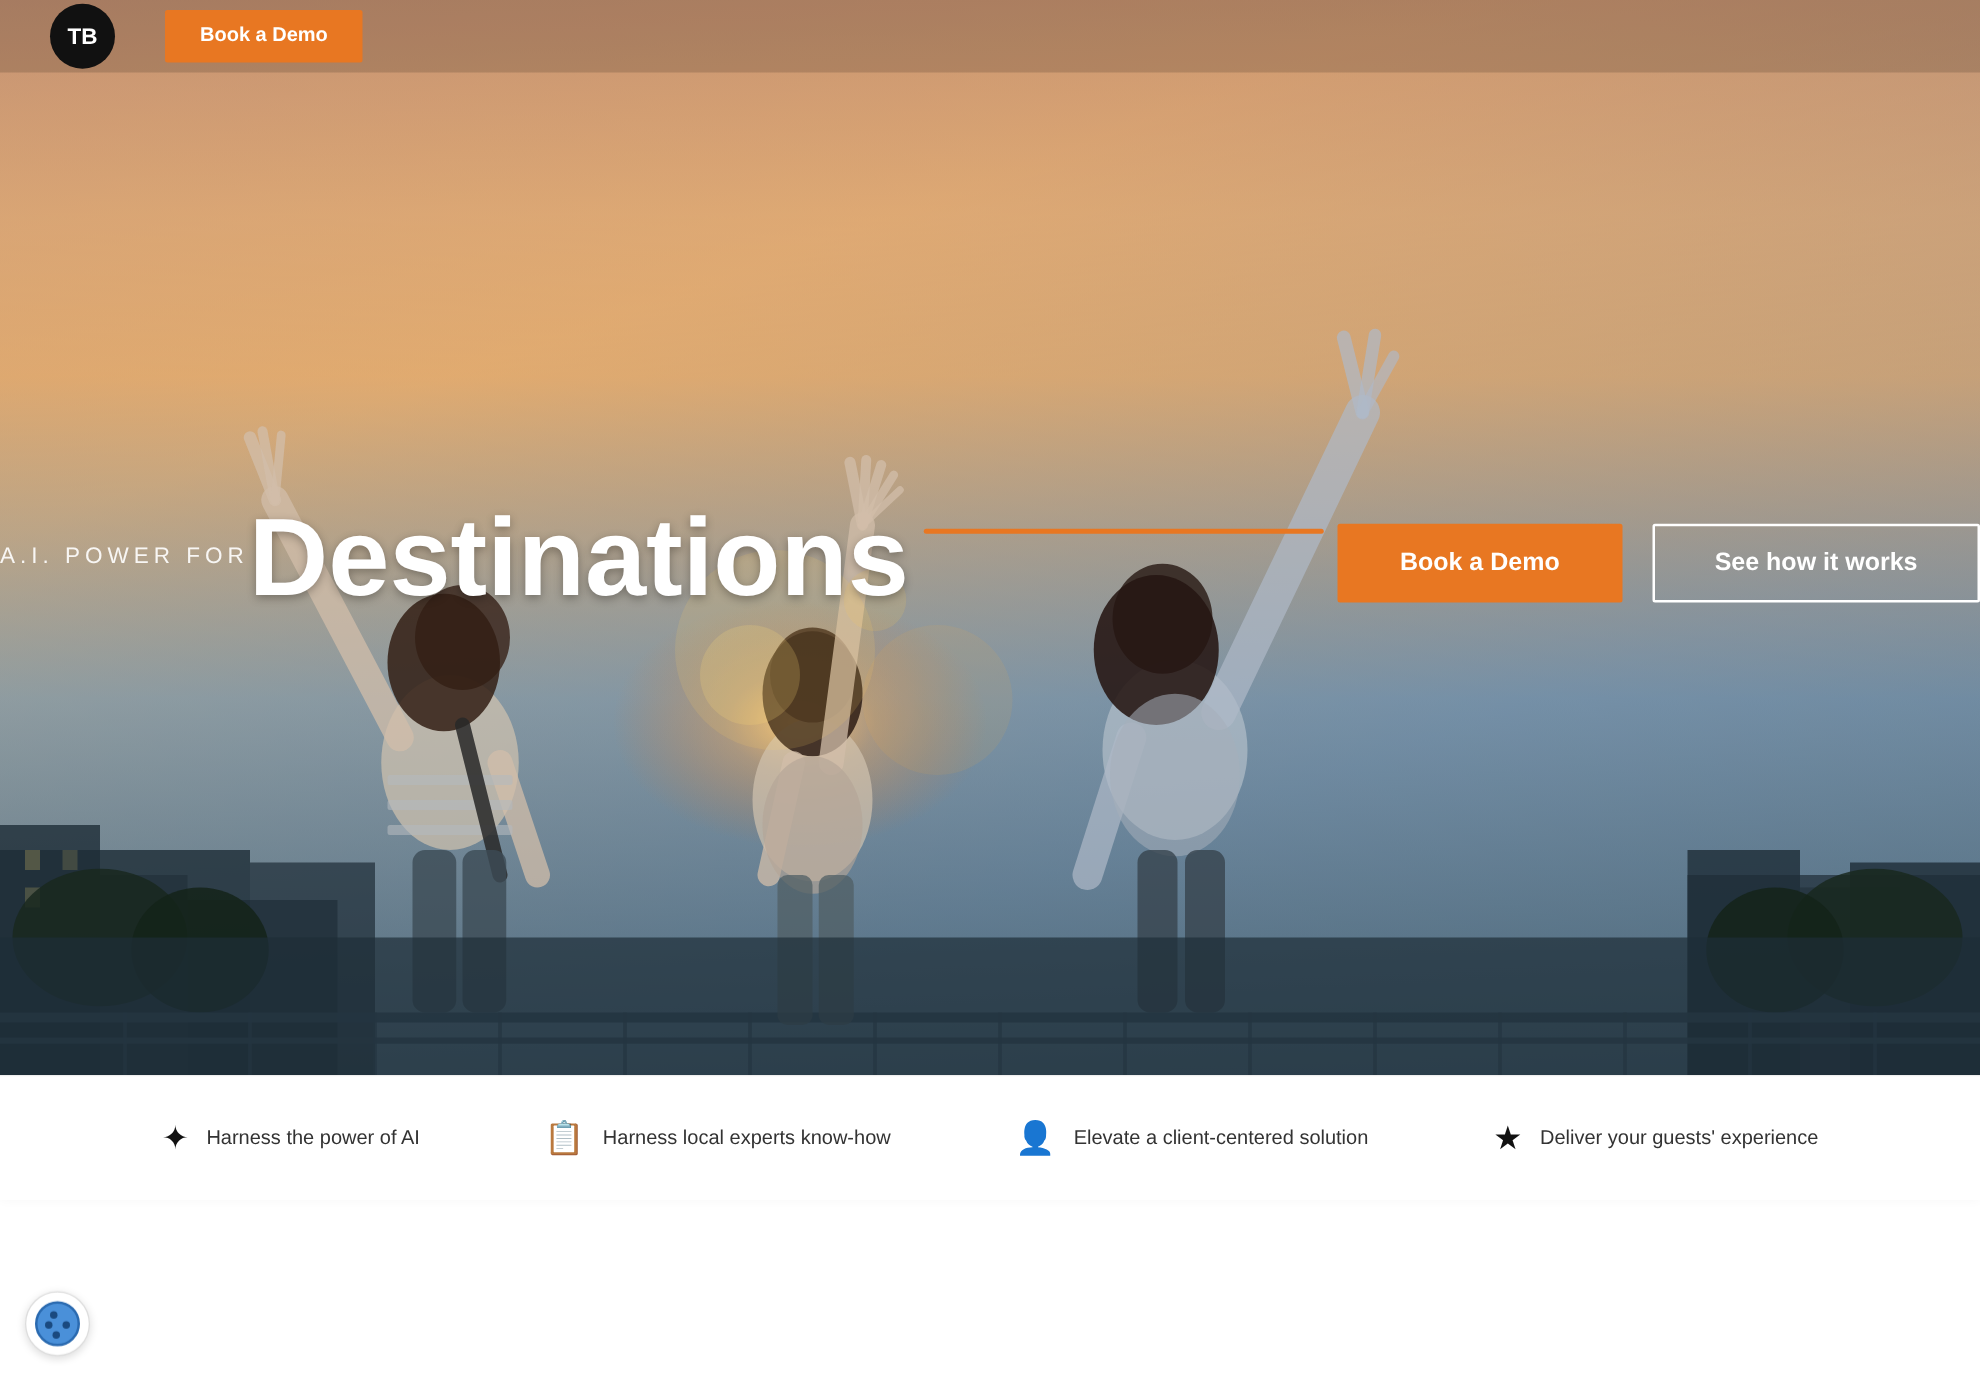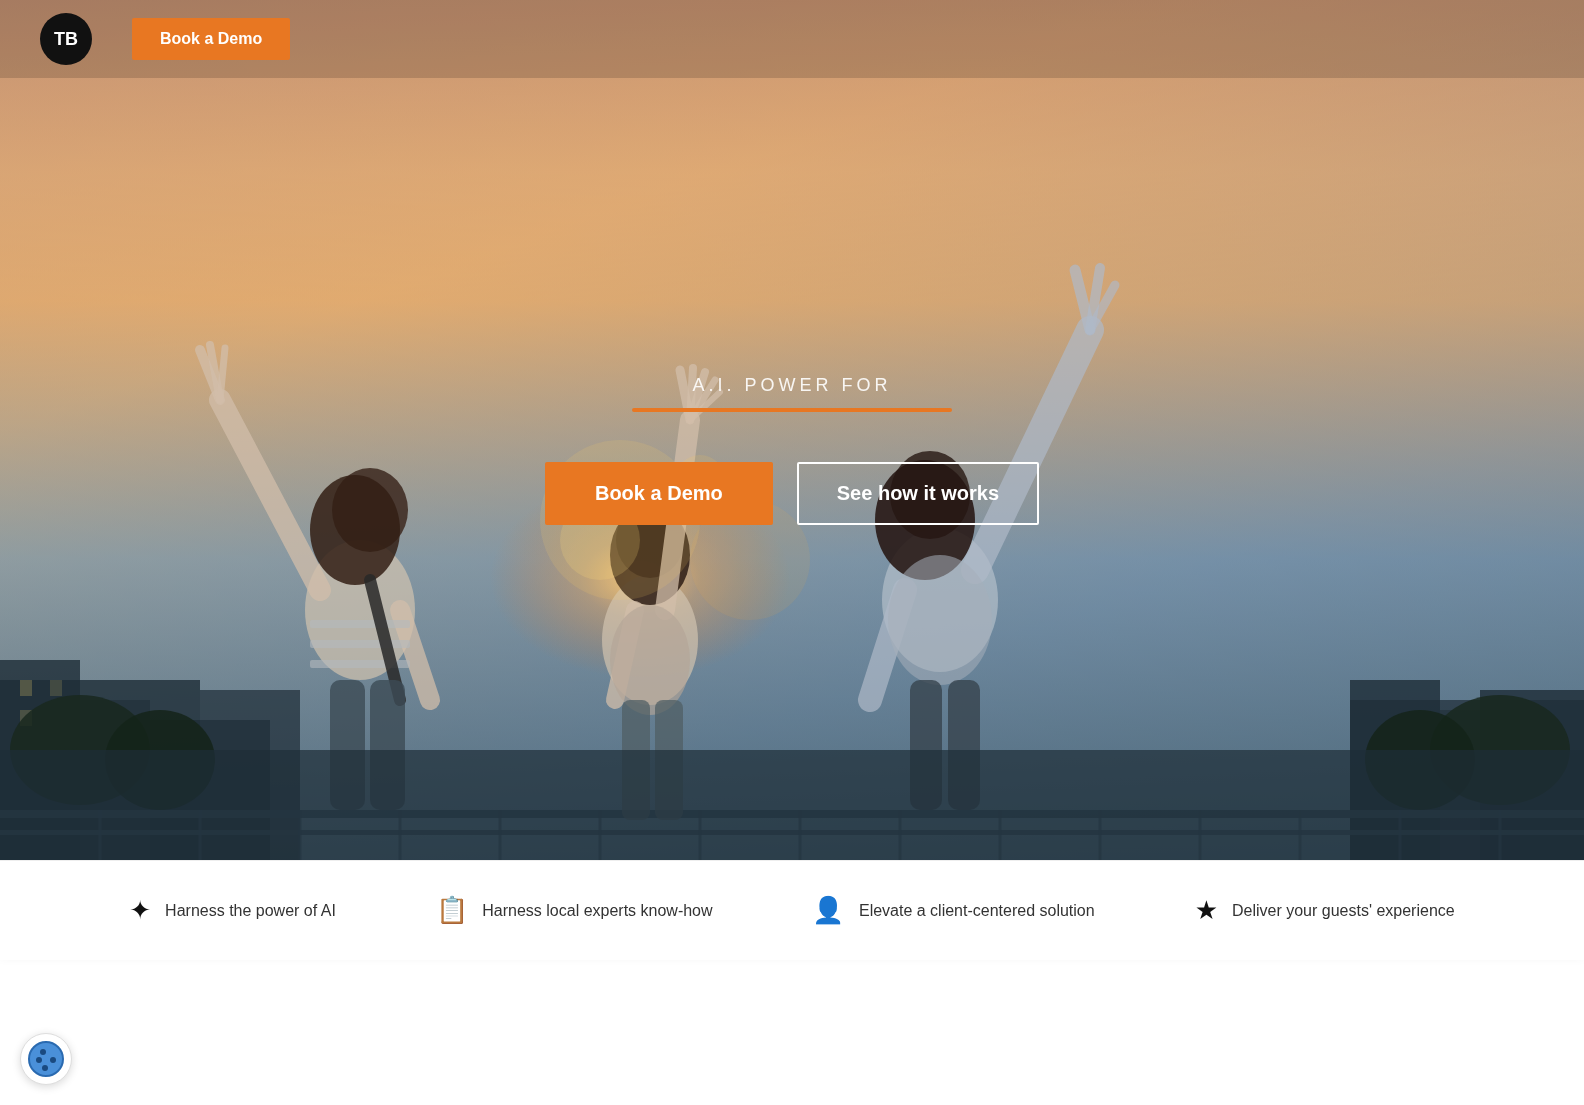--- a/index.html
+++ b/index.html
@@ -6,21 +6,21 @@
     body { font-family: 'Arial', sans-serif; width: 1584px; min-height: 1105px; overflow-x: hidden; }
 
     
     nav {
       position: absolute;
       top: 0; left: 0; right: 0;
       z-index: 100;
       display: flex;
       align-items: center;
       padding: 0 40px;
-      height: 78px;
+      height: 58px;
       background: rgba(0,0,0,0.15);
     }
     .logo-circle {
       width: 52px; height: 52px;
       border-radius: 50%;
       background: #111;
       display: flex; align-items: center; justify-content: center;
       color: white;
       font-weight: bold;
       font-size: 18px;
@@ -85,21 +85,21 @@
       bottom: 0;
       left: 0;
       width: 100%;
       height: 100%;
     }
 
     .hero-content {
       position: relative;
       z-index: 10;
       display: flex;
-      flex-direction: column;
+      flex-direction: row;
       align-items: center;
       justify-content: center;
       height: 100%;
       text-align: center;
       padding-top: 40px;
     }
 
     .hero-subtitle {
       color: rgba(255,255,255,0.9);
       font-size: 18px;
@@ -139,21 +139,21 @@
       font-size: 20px;
       font-weight: bold;
       cursor: pointer;
       border-radius: 2px;
     }
 
     .btn-outline {
       background: transparent;
       color: white;
       border: 2px solid white;
-      padding: 18px 38px;
+      padding: 18px 48px;
       font-size: 20px;
       font-weight: bold;
       cursor: pointer;
       border-radius: 2px;
     }
 
     
     .bottom-bar {
       background: white;
       height: 100px;
@@ -359,20 +359,21 @@
     <circle cx="620" cy="520" r="80" fill="rgba(255,210,100,0.15)"></circle>
     <circle cx="600" cy="540" r="40" fill="rgba(255,220,120,0.2)"></circle>
     <circle cx="700" cy="480" r="25" fill="rgba(255,200,80,0.15)"></circle>
     <circle cx="750" cy="560" r="60" fill="rgba(255,180,60,0.1)"></circle>
 
     <rect x="0" y="750" width="1584" height="110" fill="rgba(30,45,55,0.7)"></rect>
   </svg>
 
   <div class="hero-content">
     <p class="hero-subtitle">A.I. POWER FOR</p>
+    <h1 class="hero-title">Destinations</h1>
     <div class="hero-underline"></div>
     <div class="hero-buttons">
       <button class="btn-primary">Book a Demo</button>
       <button class="btn-outline">See how it works</button>
     </div>
   </div>
 </section>
 
 <div class="bottom-bar">
   <div class="bottom-feature">

